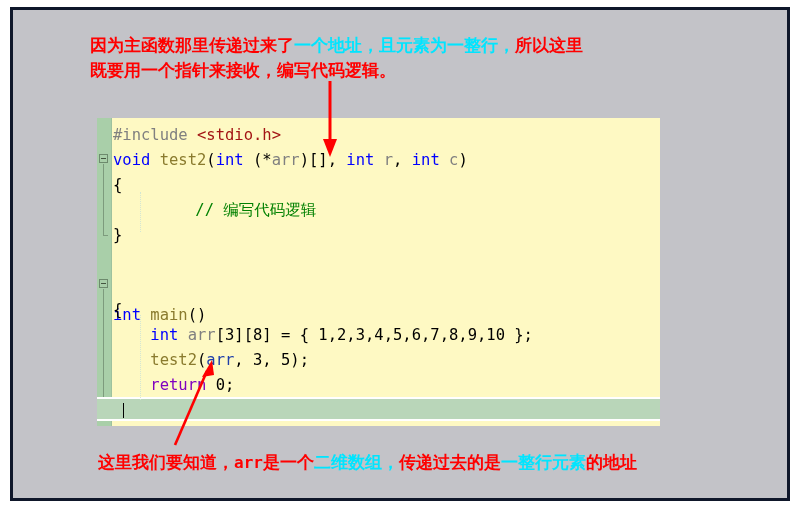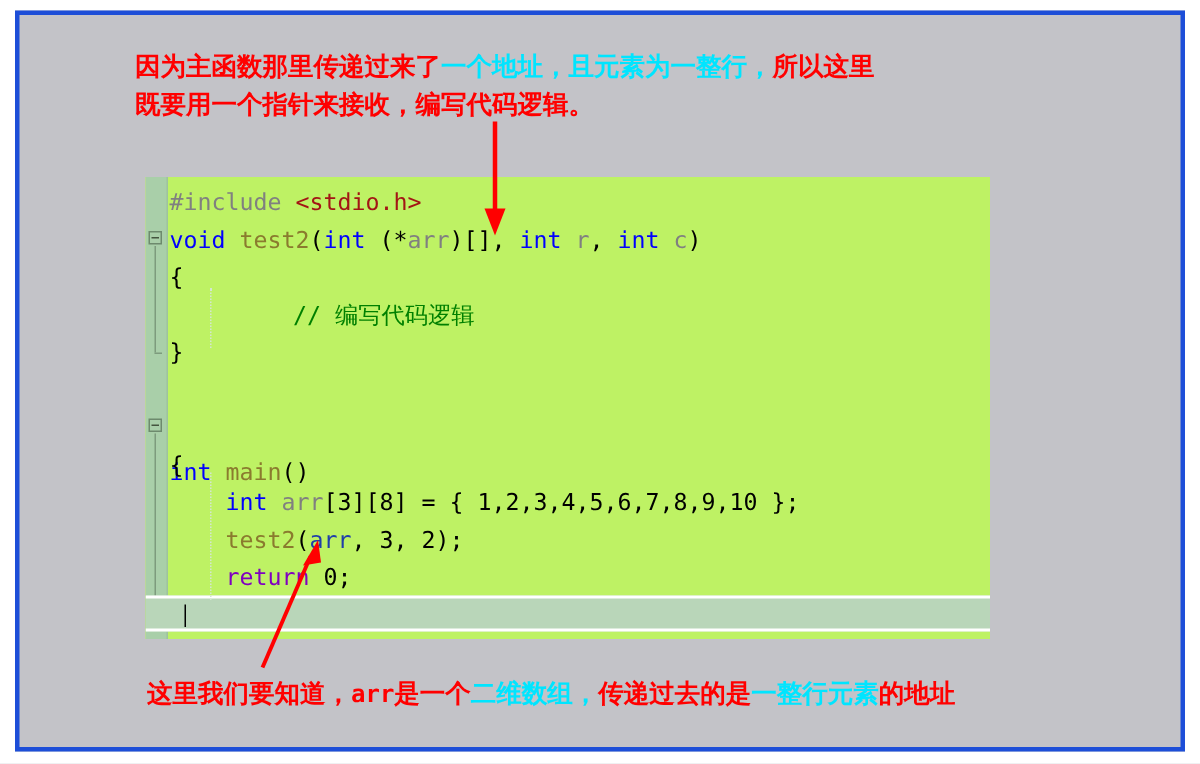--- a/index.html
+++ b/index.html
@@ -15,21 +15,21 @@
     font-family: "Liberation Sans", "DejaVu Sans", sans-serif;
   }
 
   #frame {
     position: absolute;
     left: 10px;
     top: 7px;
     width: 780px;
     height: 494px;
     background: #c3c3c8;
-    border: 3px solid #1d4ed8;
+    border: 3px solid #0f172a;
     box-sizing: border-box;
     overflow: hidden;
   }
 
   
   .annot {
     position: absolute;
     font-family: "DejaVu Sans", "Liberation Sans", sans-serif;
     font-size: 17px;
     font-weight: 700;
@@ -48,21 +48,21 @@
     font-size: 16px;
   }
 
   
   #code-panel {
     position: absolute;
     left: 84px;
     top: 108px;
     width: 563px;
     height: 308px;
-    background: #bef264;
+    background: #fef9c3;
     overflow: hidden;
   }
 
   #gutter {
     position: absolute;
     left: 0;
     top: 0;
     width: 14px;
     height: 100%;
     background: #a9cfa9;
@@ -163,21 +163,21 @@
     <div id="code-lines">
         <div class="cline" style="top: 9px;"><span class="pp">#include </span><span class="str">&lt;stdio.h&gt;</span></div>
         <div class="cline" style="top: 34px; text-align: right;"><span class="kw">void</span><span> </span><span class="fn">test2</span><span>(</span><span class="kw">int</span><span> (*</span><span class="var">arr</span><span>)[], </span><span class="kw">int</span><span> </span><span class="var">r</span><span>, </span><span class="kw">int</span><span> </span><span class="var">c</span><span>)</span></div>
         <div class="cline" style="top: 59px;"><span>{</span></div>
         <div class="cline" style="top: 84px;"><span>    </span><span class="cmt">// 编写代码逻辑</span></div>
         <div class="cline" style="top: 109px;"><span>}</span></div>
         <div class="cline" style="top: 134px;"></div>
         <div class="cline" style="top: 159px; margin-top: 30px;"><span class="kw">int</span><span> </span><span class="fn">main</span><span>()</span></div>
         <div class="cline" style="top: 184px;"><span>{</span></div>
         <div class="cline" style="top: 209px;"><span>    </span><span class="kw">int</span><span> </span><span class="var">arr</span><span>[3][8] = { 1,2,3,4,5,6,7,8,9,10 };</span></div>
-        <div class="cline" style="top: 234px;"><span>    </span><span class="fn">test2</span><span>(</span><span class="varb">arr</span><span>, 3, 2);</span></div>
+        <div class="cline" style="top: 234px;"><span>    </span><span class="fn">test2</span><span>(</span><span class="varb">arr</span><span>, 3, 5);</span></div>
         <div class="cline" style="top: 259px;"><span>    </span><span class="ret">return</span><span> 0;</span></div>
         <div class="cline" style="top: 284px;"><span>}</span></div>
       </div>
     <div id="gutter-marks">
         <div class="fold-box" style="top: 36px;"></div>
         <div class="fold-line" style="top: 46px; height: 71px;"></div>
         <div class="fold-end" style="top: 117px;"></div>
         <div class="fold-box" style="top: 161px;"></div>
         <div class="fold-line" style="top: 171px; height: 121px;"></div>
         <div class="fold-end" style="top: 292px;"></div>

